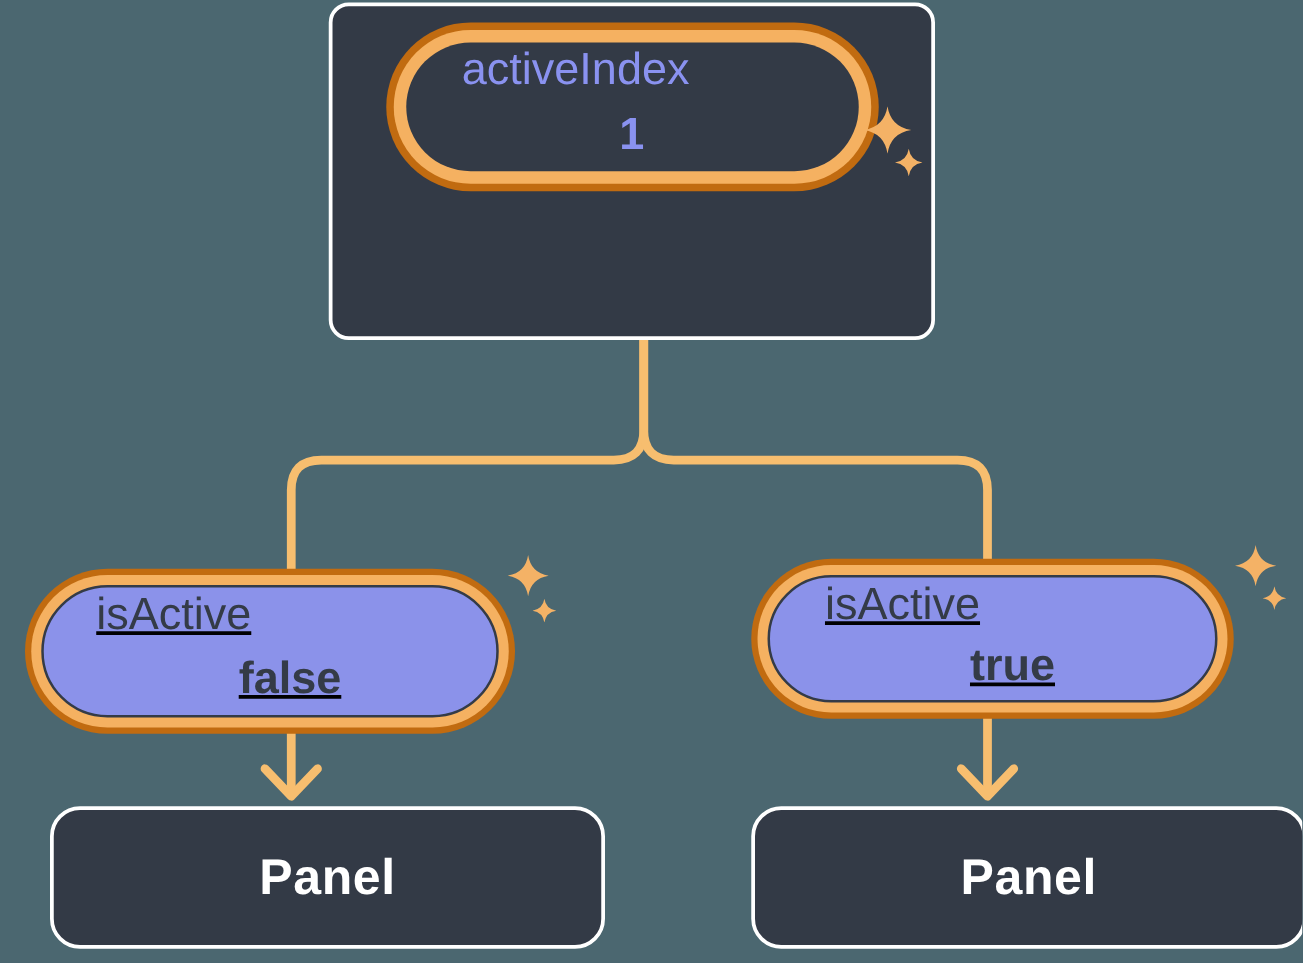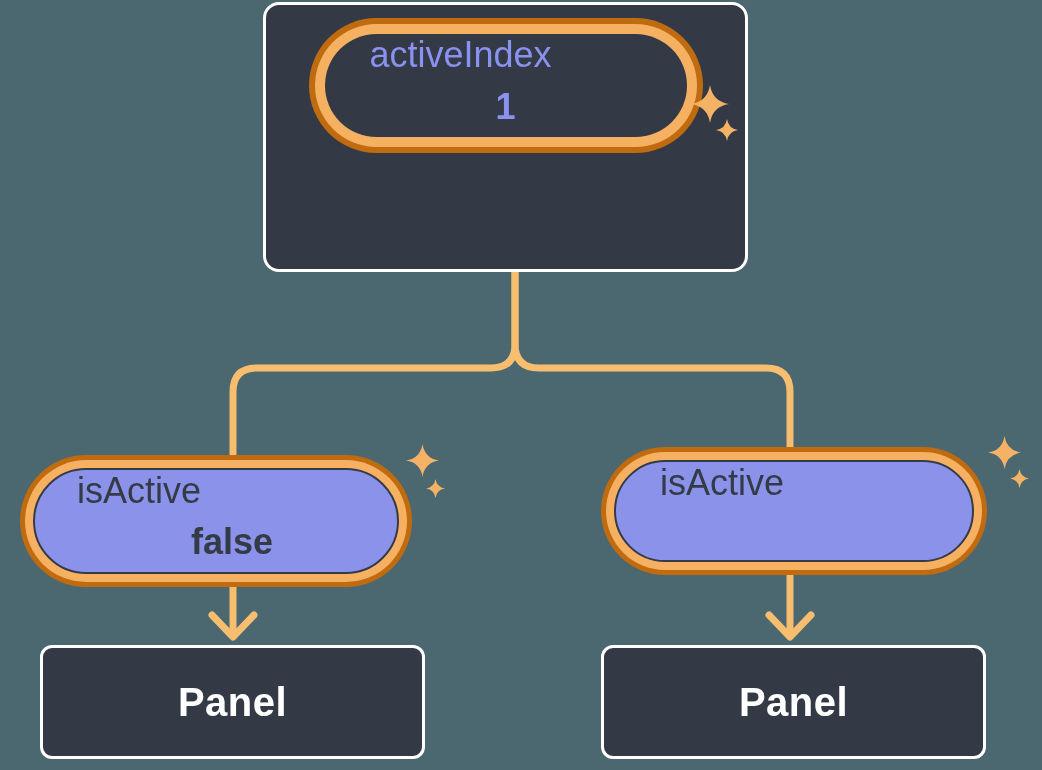--- a/index.html
+++ b/index.html
@@ -42,21 +42,21 @@
   }
   #accordion-box{
     left:263px;top:2px;width:485px;height:270px;border-radius:16px;
     flex-direction:column;justify-content:flex-start;
   }
   .box-title{
     margin-top:20px;
     font-size:40px;font-weight:600;color:var(--white-text);
     line-height:1.2;letter-spacing:0.5px;
   }
-  .panel-box{width:385px;height:114px;border-radius:12px;top:645px;}
+  .panel-box{width:444px;height:114px;border-radius:24px;top:645px;}
   #panel-left{left:40px;}
   #panel-right{left:601px;}
   .panel-label{font-size:40px;font-weight:600;color:var(--white-text);letter-spacing:0.5px;}
 
   
   .pill-outer{
     box-sizing:border-box;background:var(--ring-outer);
     border-radius:999px;padding:6px;z-index:2;
   }
   .pill-mid{
@@ -76,20 +76,21 @@
   #state-pill .pill-label-sec{width:272px;font-size:36px;color:var(--purple-text);}
   #state-pill .pill-divider{width:2px;background:var(--connector);}
   #state-pill .pill-value-sec{flex:1;font-size:36px;color:var(--purple-text);}
 
   
   .prop-pill{position:absolute;padding:5px;}
   .prop-pill .pill-mid{padding:8px;}
   .prop-pill .pill-inner{
     background:var(--purple-fill);
     border:2px solid var(--dark-text);
+    text-decoration:underline;
   }
   .prop-pill .pill-label-sec{font-size:36px;color:var(--dark-text);}
   .prop-pill .pill-divider{width:2px;background:var(--dark-text);}
   .prop-pill .pill-value-sec{flex:1;font-size:36px;color:var(--dark-text);padding-left:32px;}
   #prop-pill-left{left:20px;top:455px;width:392px;height:132px;}
   #prop-pill-left .pill-label-sec{width:208px;}
   #prop-pill-right{left:601px;top:447px;width:386px;height:128px;}
   #prop-pill-right .pill-label-sec{width:212px;}
 
   .sparkle{position:absolute;z-index:3;}
@@ -140,20 +141,21 @@
   </svg>
   <svg class="sparkle" style="left:426px;top:479px" width="19" height="19" viewBox="0 0 24 24">
     <path d="M12 0 Q13.6 10.4 24 12 Q13.6 13.6 12 24 Q10.4 13.6 0 12 Q10.4 10.4 12 0 Z"></path>
   </svg>
 
   <div id="prop-pill-right" class="prop-pill pill-outer">
     <div class="pill-mid">
       <div class="pill-inner">
         <div class="pill-sec pill-label-sec">isActive</div>
         <div class="pill-divider"></div>
+        <div class="pill-sec pill-value-sec pill-value">true</div>
       </div>
     </div>
   </div>
   <svg class="sparkle" style="left:988px;top:436px" width="33" height="33" viewBox="0 0 24 24">
     <path d="M12 0 Q13.6 10.4 24 12 Q13.6 13.6 12 24 Q10.4 13.6 0 12 Q10.4 10.4 12 0 Z"></path>
   </svg>
   <svg class="sparkle" style="left:1010px;top:469px" width="19" height="19" viewBox="0 0 24 24">
     <path d="M12 0 Q13.6 10.4 24 12 Q13.6 13.6 12 24 Q10.4 13.6 0 12 Q10.4 10.4 12 0 Z"></path>
   </svg>
 

